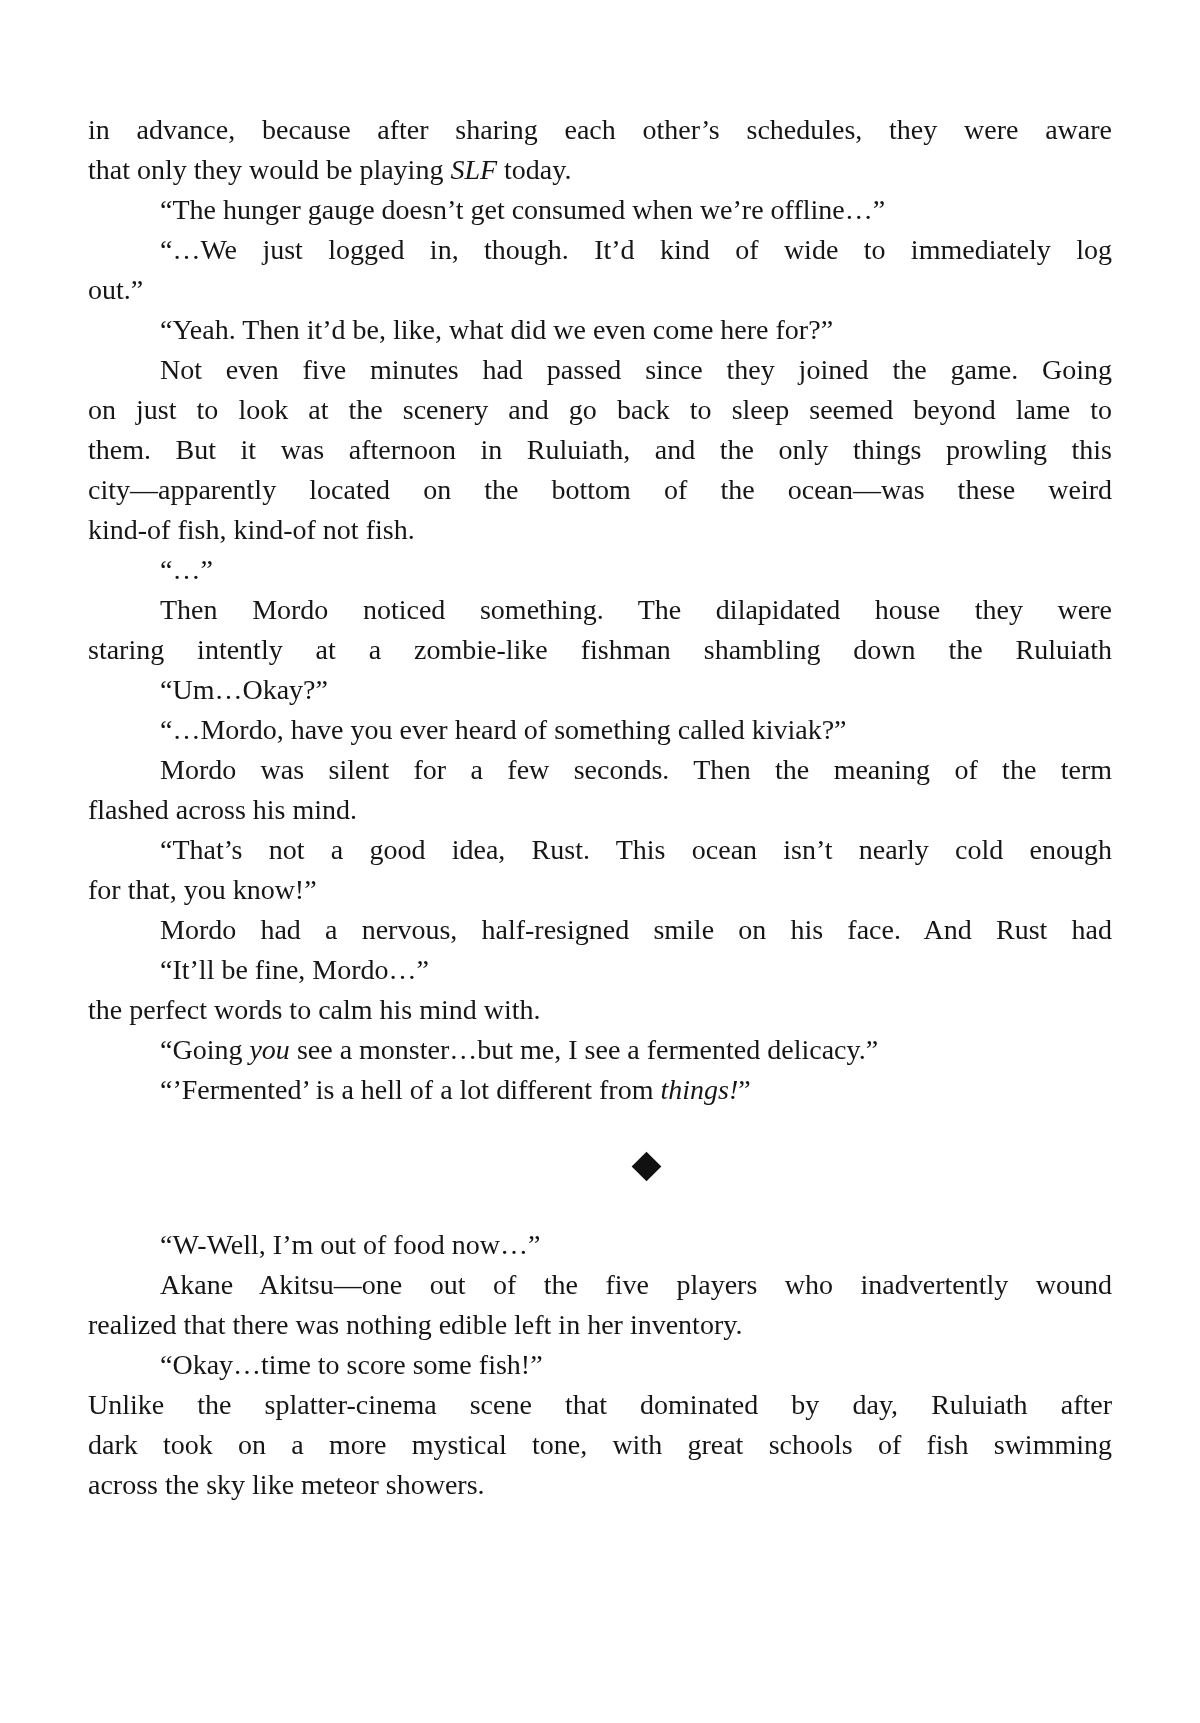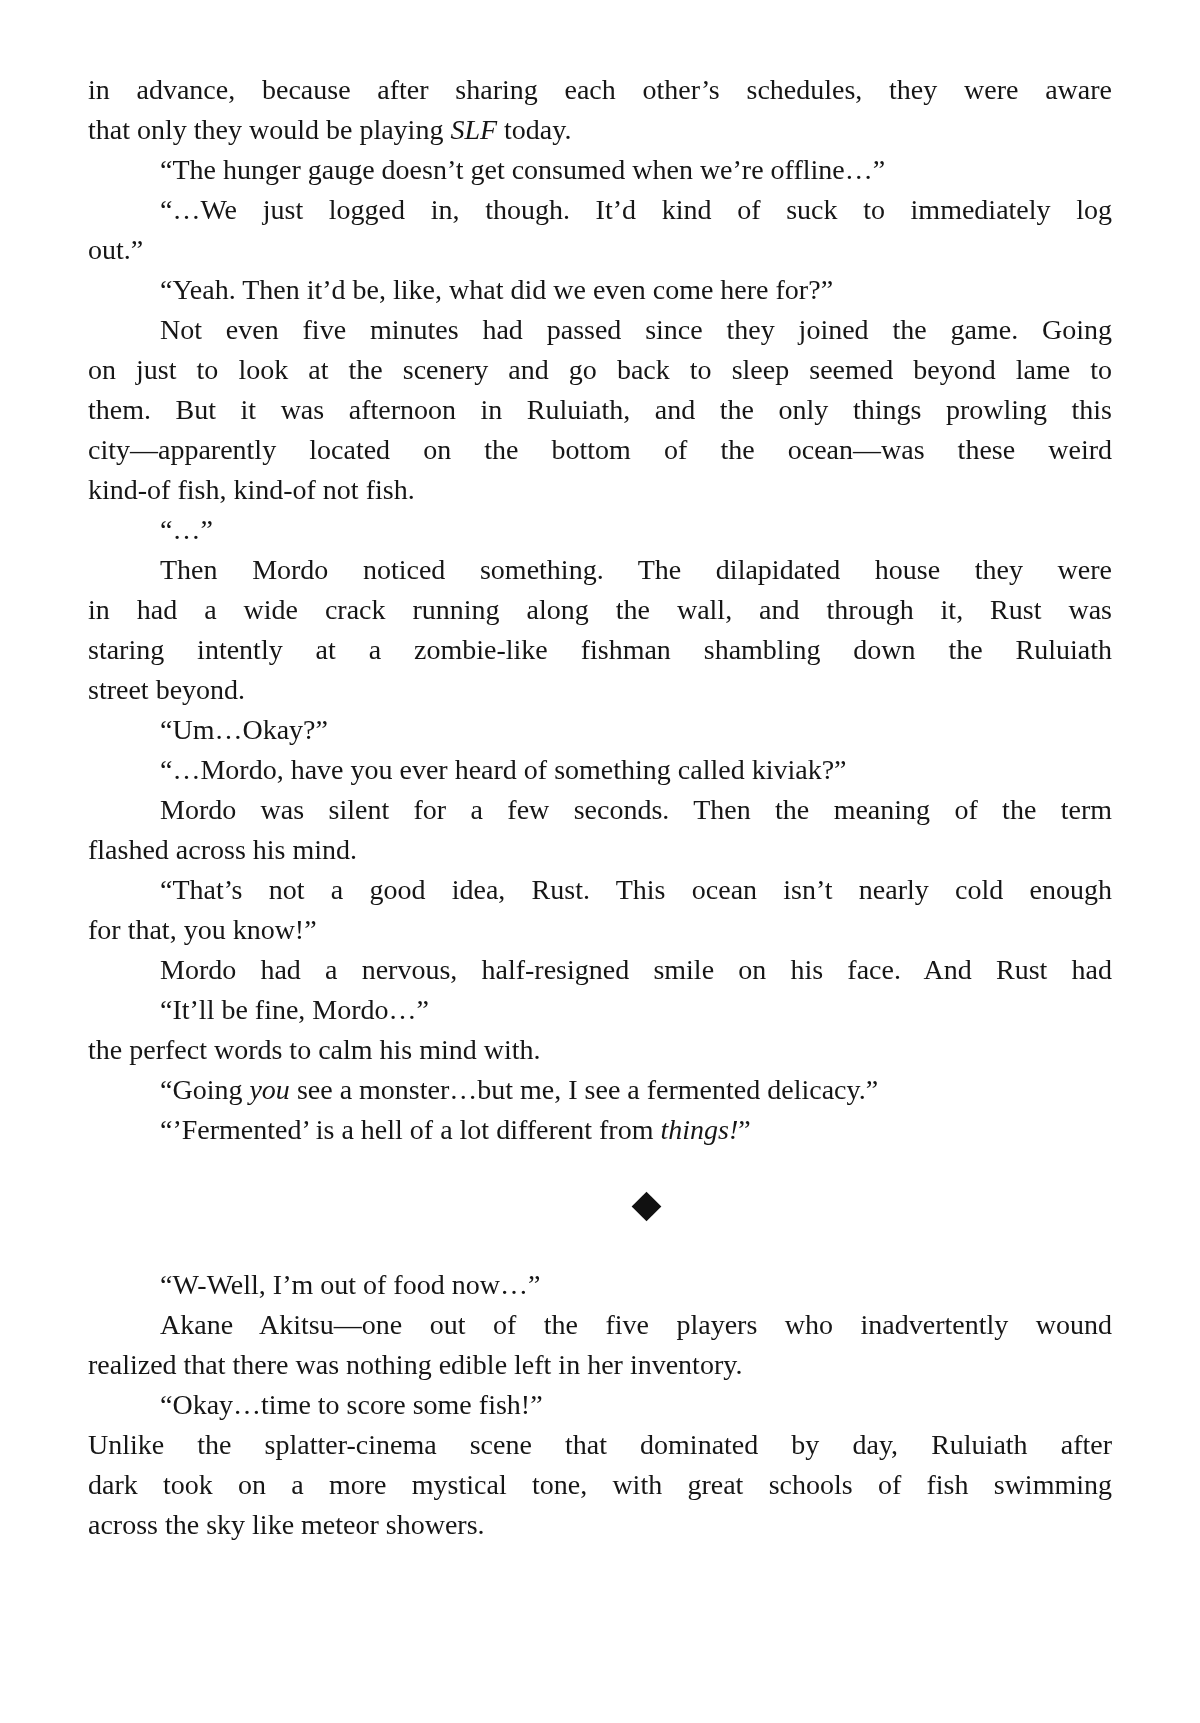--- a/index.html
+++ b/index.html
@@ -10,20 +10,21 @@
   body {
     width: 1200px;
     height: 1723px;
     font-family: "Liberation Serif", "DejaVu Serif", serif;
     color: #161616;
     overflow: hidden;
   }
   .page {
     width: 1024px;
     padding: 70px 82px 0 88px;
+    margin-top: 40px;
   }
   .line {
     font-size: 28px;
     line-height: 40px;
     text-align: justify;
     text-align-last: auto;
   }
   .line.justified {
     text-align-last: justify;
   }
@@ -48,33 +49,31 @@
   }
 </style>
 </head>
 <body>
 
 <div class="page">
   <div id="content">
       <div class="line justified"><span>in advance, because after sharing each other’s schedules, they were aware</span></div>
       <div class="line"><span>that only they would be playing </span><em>SLF</em><span> today.</span></div>
       <div class="line indent"><span>“The hunger gauge doesn’t get consumed when we’re offline…”</span></div>
-      <div class="line indent justified"><span>“…We just logged in, though. It’d kind of suck to immediately log</span></div>
+      <div class="line indent justified"><span>“…We just logged in, though. It’d kind of wide to immediately log</span></div>
       <div class="line"><span>out.”</span></div>
       <div class="line indent"><span>“Yeah. Then it’d be, like, what did we even come here for?”</span></div>
       <div class="line indent justified"><span>Not even five minutes had passed since they joined the game. Going</span></div>
       <div class="line justified"><span>on just to look at the scenery and go back to sleep seemed beyond lame to</span></div>
       <div class="line justified"><span>them. But it was afternoon in Ruluiath, and the only things prowling this</span></div>
       <div class="line justified"><span>city—apparently located on the bottom of the ocean—was these weird</span></div>
       <div class="line"><span>kind-of fish, kind-of not fish.</span></div>
       <div class="line indent"><span>“…”</span></div>
       <div class="line indent justified"><span>Then Mordo noticed something. The dilapidated house they were</span></div>
-      <div class="line justified"><span>in had a wide crack running along the wall, and through it, Rust was</span></div>
       <div class="line justified"><span>staring intently at a zombie-like fishman shambling down the Ruluiath</span></div>
-      <div class="line"><span>street beyond.</span></div>
       <div class="line indent"><span>“Um…Okay?”</span></div>
       <div class="line indent"><span>“…Mordo, have you ever heard of something called kiviak?”</span></div>
       <div class="line indent justified"><span>Mordo was silent for a few seconds. Then the meaning of the term</span></div>
       <div class="line"><span>flashed across his mind.</span></div>
       <div class="line indent justified"><span>“That’s not a good idea, Rust. This ocean isn’t nearly cold enough</span></div>
       <div class="line"><span>for that, you know!”</span></div>
       <div class="line indent justified"><span>Mordo had a nervous, half-resigned smile on his face. And Rust had</span></div>
       <div class="line indent"><span>“It’ll be fine, Mordo…”</span></div>
       <div class="line"><span>the perfect words to calm his mind with.</span></div>
       <div class="line indent"><span>“Going </span><em>you</em><span> see a monster…but me, I see a fermented delicacy.”</span></div>

